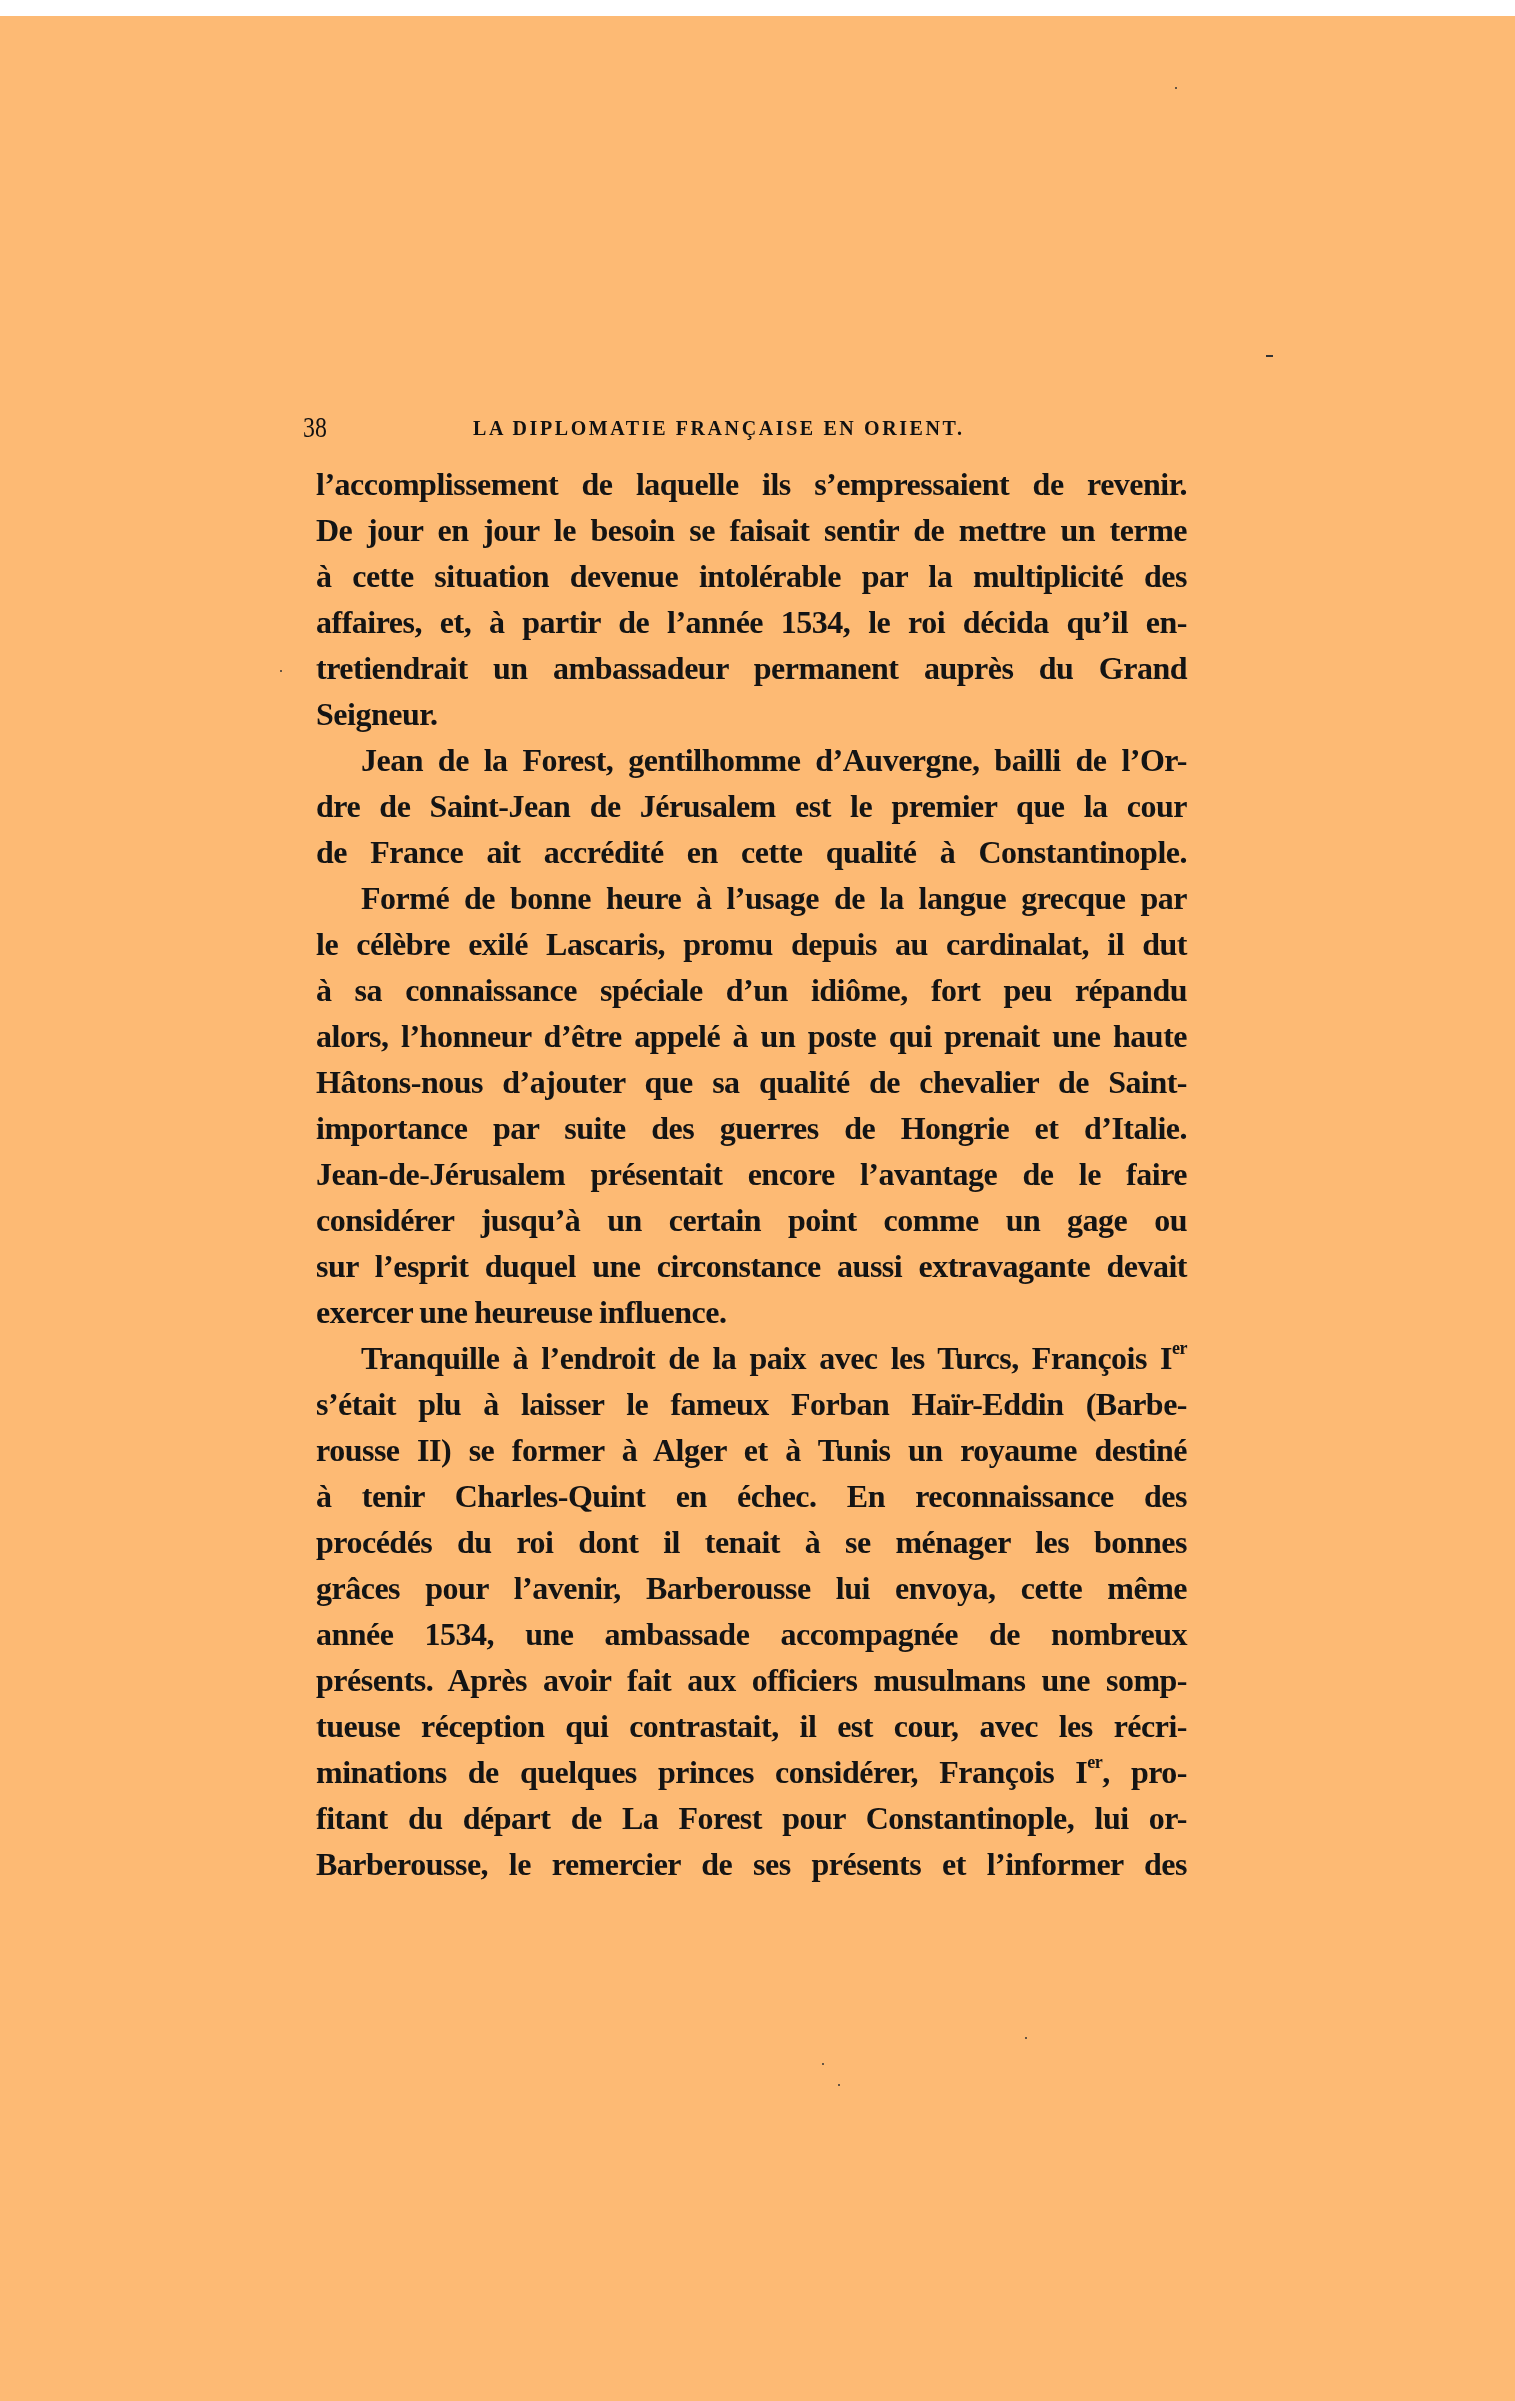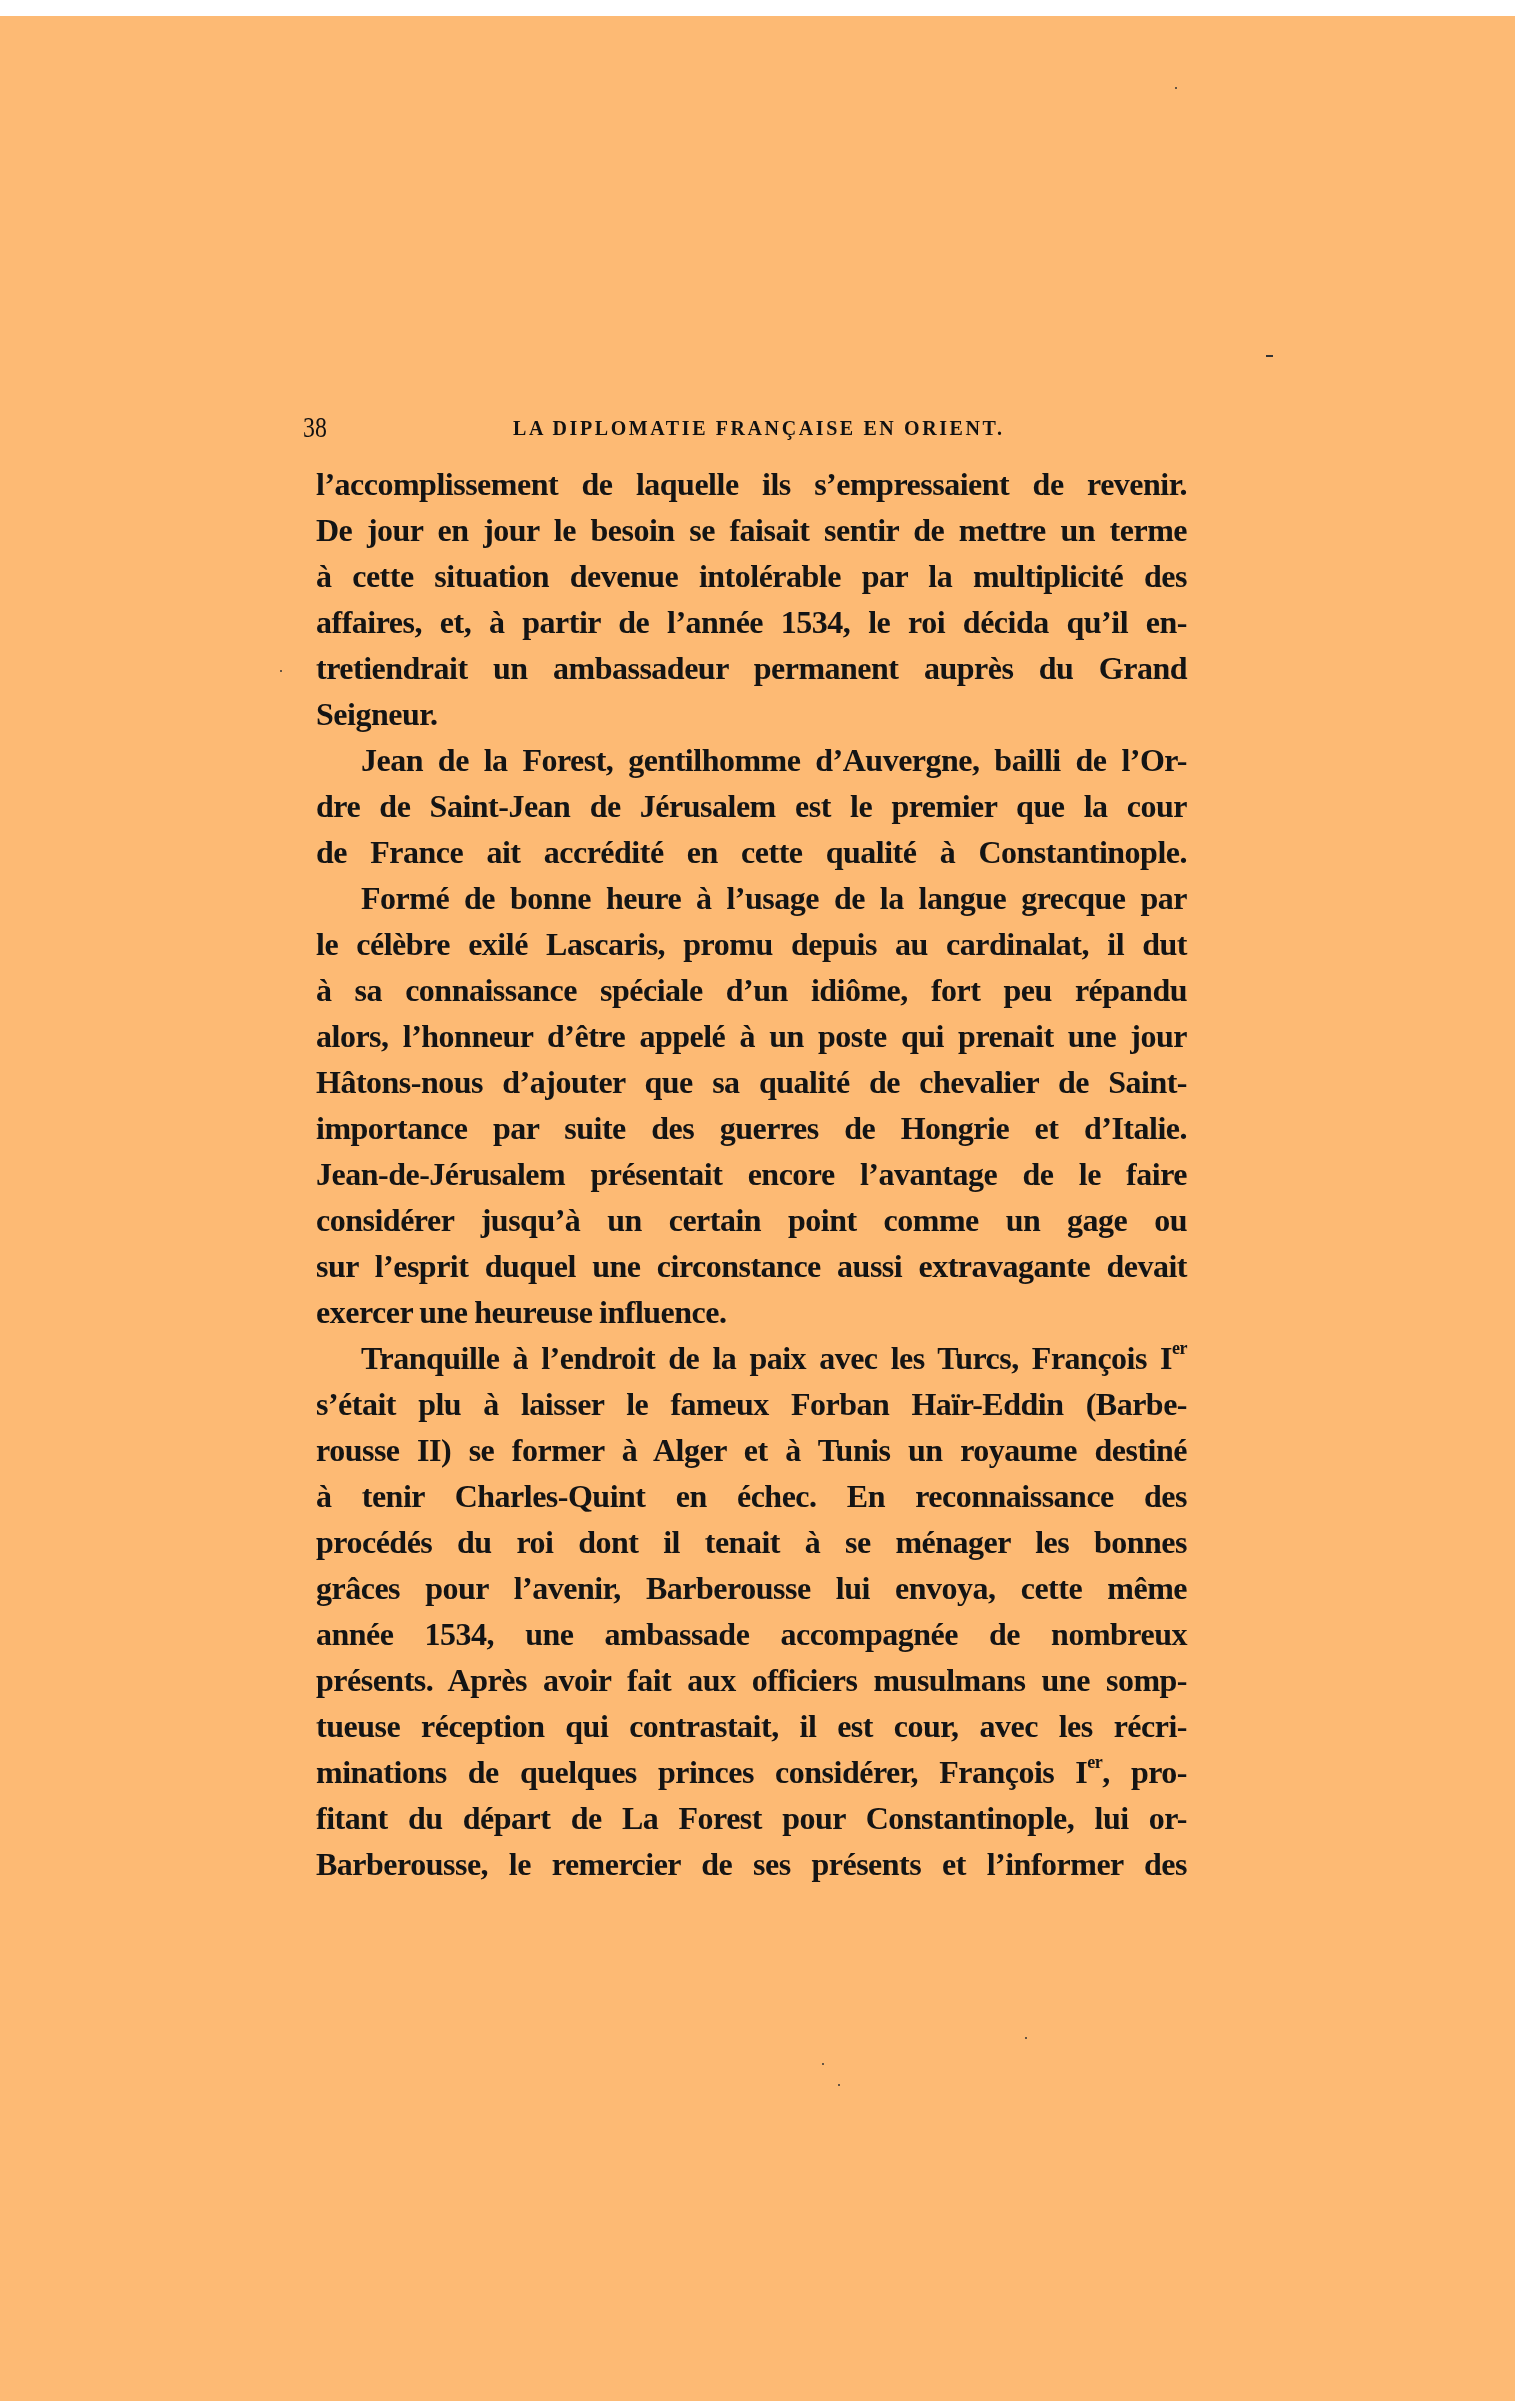--- a/index.html
+++ b/index.html
@@ -4,21 +4,21 @@
 <style>
   html, body { margin: 0; padding: 0; background: #ffffff; }
   body { width: 1516px; height: 2401px; position: relative; overflow: hidden; }
   .page { position: absolute; left: 0; top: 16px; width: 1516px; height: 2401px; background: #fdba74; }
   .running-head {
     position: absolute; left: 303px; top: 395px; width: 714px; height: 32px;
     font-family: "Liberation Serif", "DejaVu Serif", serif;
     color: #111;
   }
   .page-number { position: absolute; left: 0; top: 0; font-size: 29px; line-height: 32px; transform: scaleX(0.82); transform-origin: left top; }
-  .running-title { position: absolute; left: 170px; top: 4.9px; font-size: 20px; line-height: 24px; font-weight: bold; letter-spacing: 2.6px; white-space: nowrap; margin-left: 40px; }
+  .running-title { position: absolute; left: 170px; top: 4.9px; font-size: 20px; line-height: 24px; font-weight: bold; letter-spacing: 2.6px; white-space: nowrap; }
   .body-text {
     position: absolute; left: 304px; top: 445px; width: 871px;
     font-family: "Liberation Serif", "DejaVu Serif", serif;
     font-weight: bold; color: #141414; margin-left: 12px;
   }
   .line {
     height: 46px; line-height: 46px; font-size: 32px;
     text-align: justify; text-align-last: justify;
     white-space: nowrap; overflow: visible;
     letter-spacing: -0.5px; word-spacing: -0.8px;
@@ -51,21 +51,21 @@
     <div>
       <div class="line indent">Jean de la Forest, gentilhomme d’Auvergne, bailli de l’Or-</div>
       <div class="line">dre de Saint-Jean de Jérusalem est le premier que la cour</div>
       <div class="line">de France ait accrédité en cette qualité à Constantinople.</div>
     </div>
 
     <div>
       <div class="line indent">Formé de bonne heure à l’usage de la langue grecque par</div>
       <div class="line">le célèbre exilé Lascaris, promu depuis au cardinalat, il dut</div>
       <div class="line">à sa connaissance spéciale d’un idiôme, fort peu répandu</div>
-      <div class="line">alors, l’honneur d’être appelé à un poste qui prenait une jour</div>
+      <div class="line">alors, l’honneur d’être appelé à un poste qui prenait une haute</div>
       <div class="line">Hâtons-nous d’ajouter que sa qualité de chevalier de Saint-</div>
       <div class="line">importance par suite des guerres de Hongrie et d’Italie.</div>
       <div class="line">Jean-de-Jérusalem présentait encore l’avantage de le faire</div>
       <div class="line">considérer jusqu’à un certain point comme un gage ou</div>
       <div class="line">sur l’esprit duquel une circonstance aussi extravagante devait</div>
       <div class="line last">exercer une heureuse influence.</div>
     </div>
 
     <div>
       <div class="line indent"><span>Tranquille à l’endroit de la paix avec les Turcs, François I</span><sup>er</sup></div>

